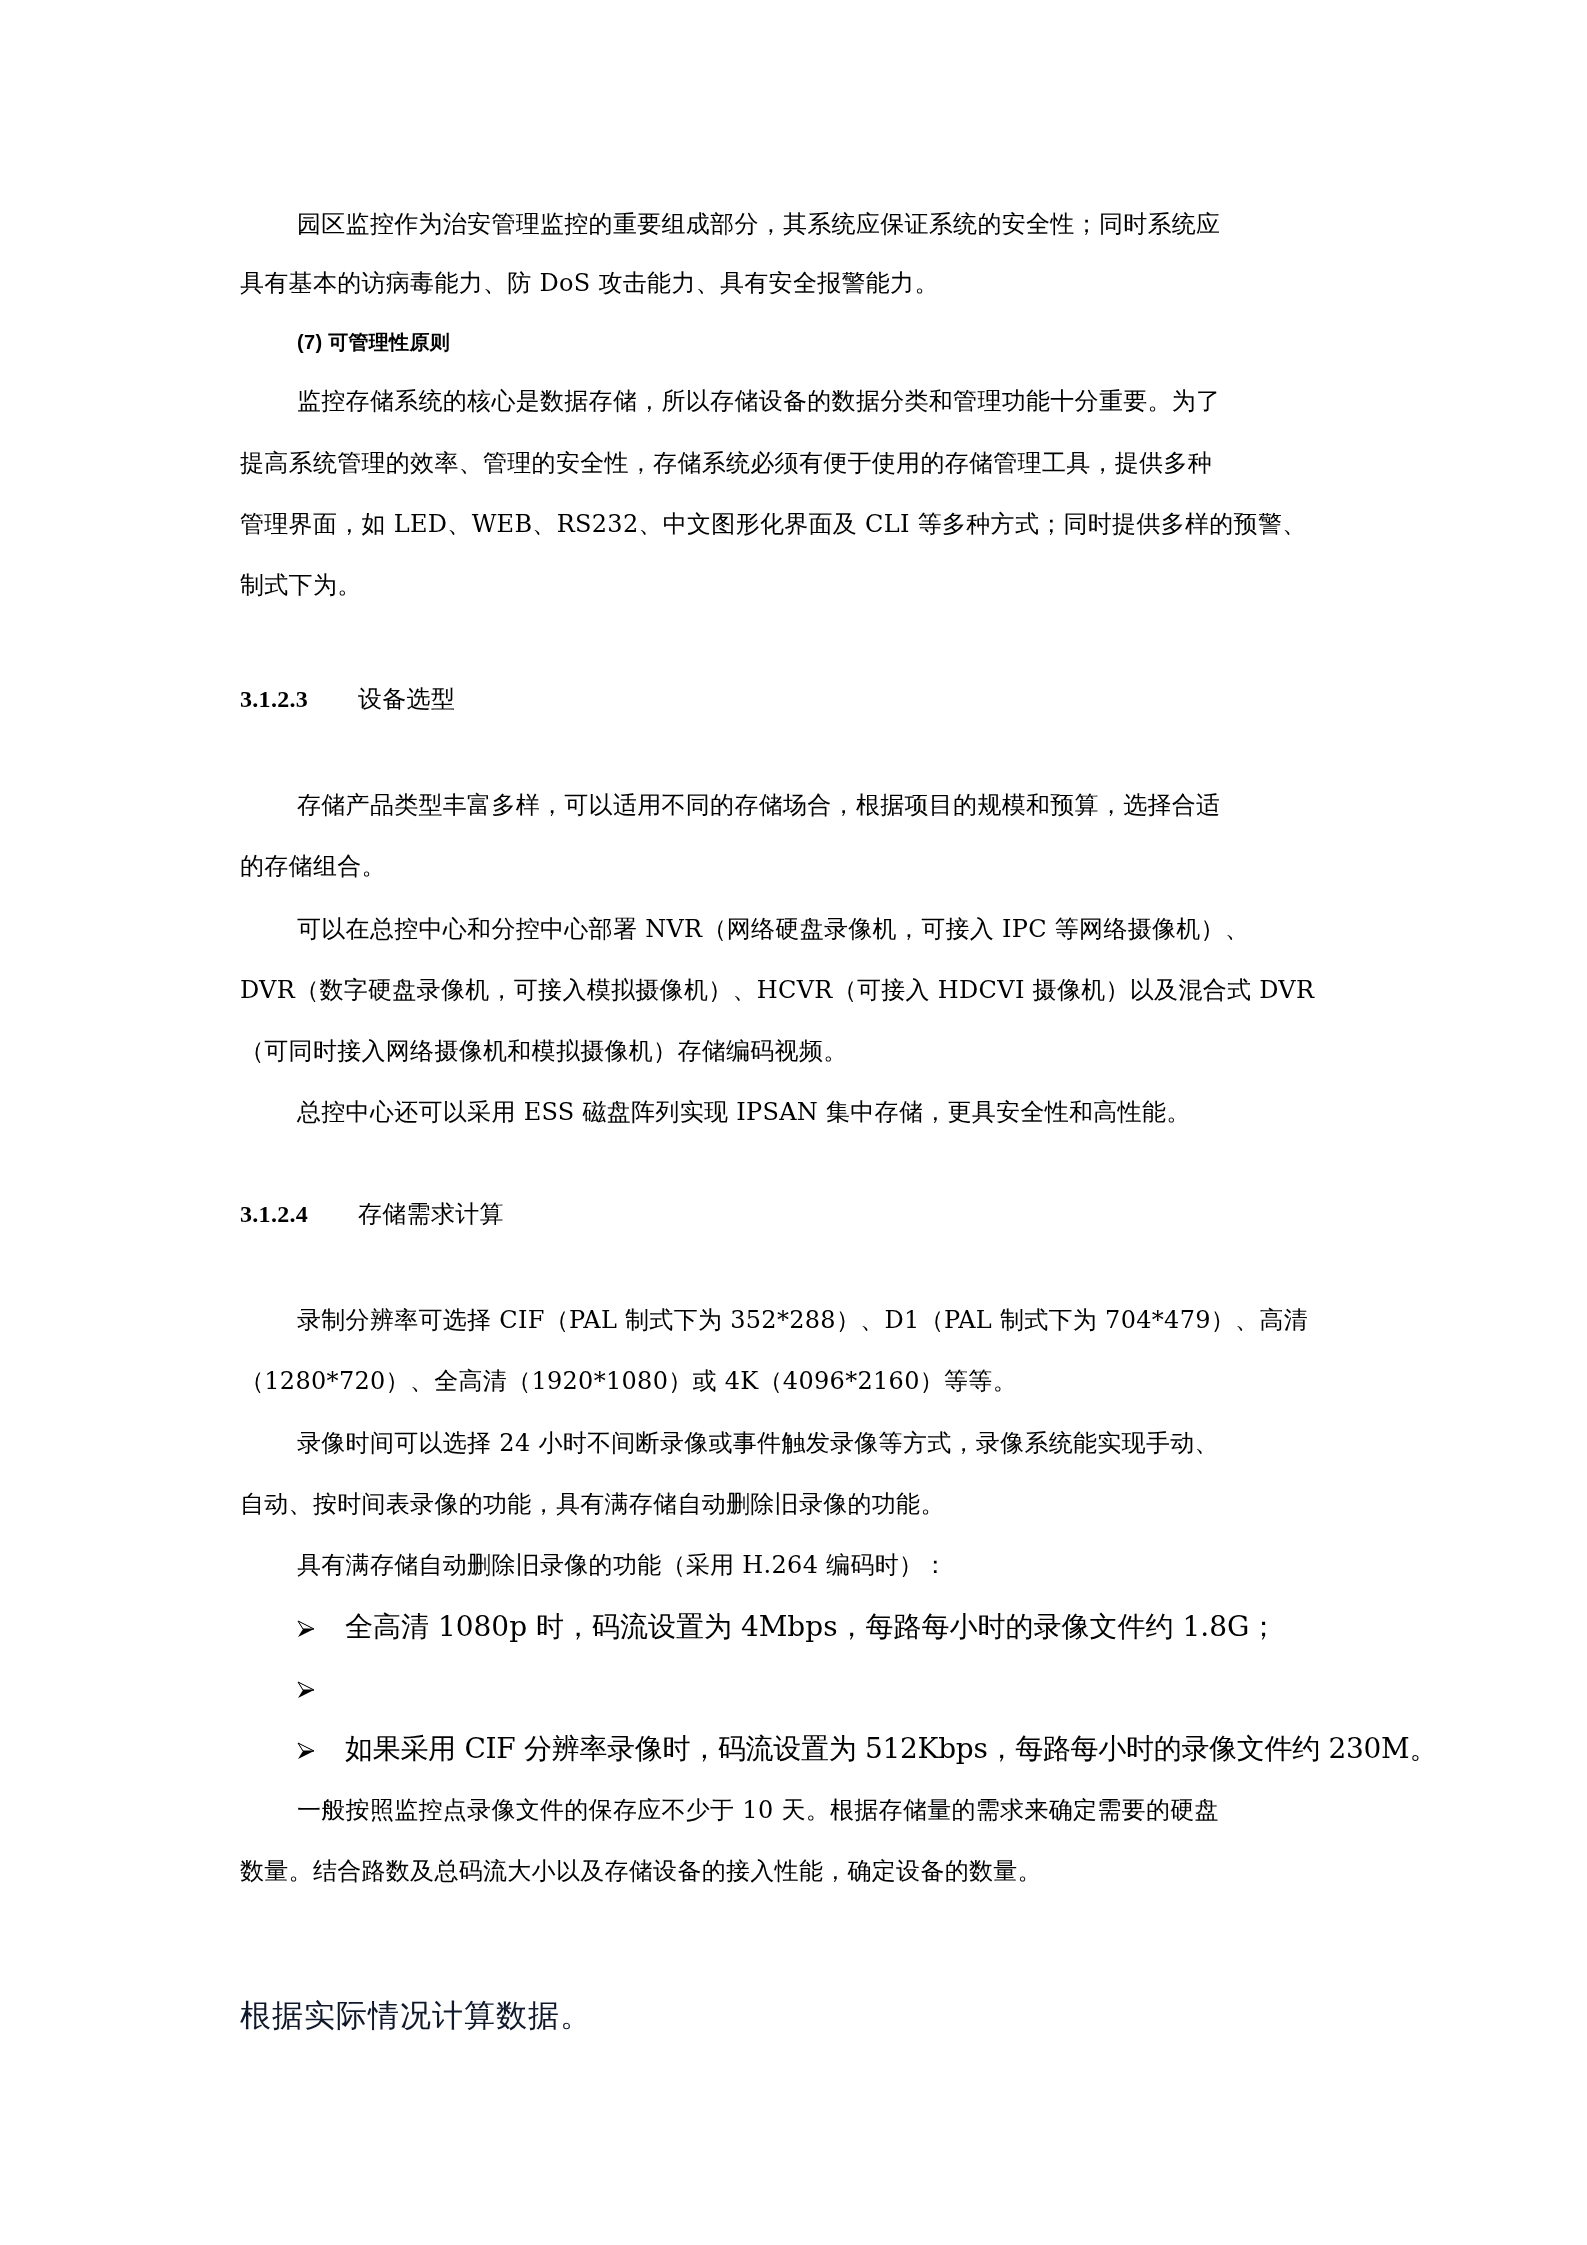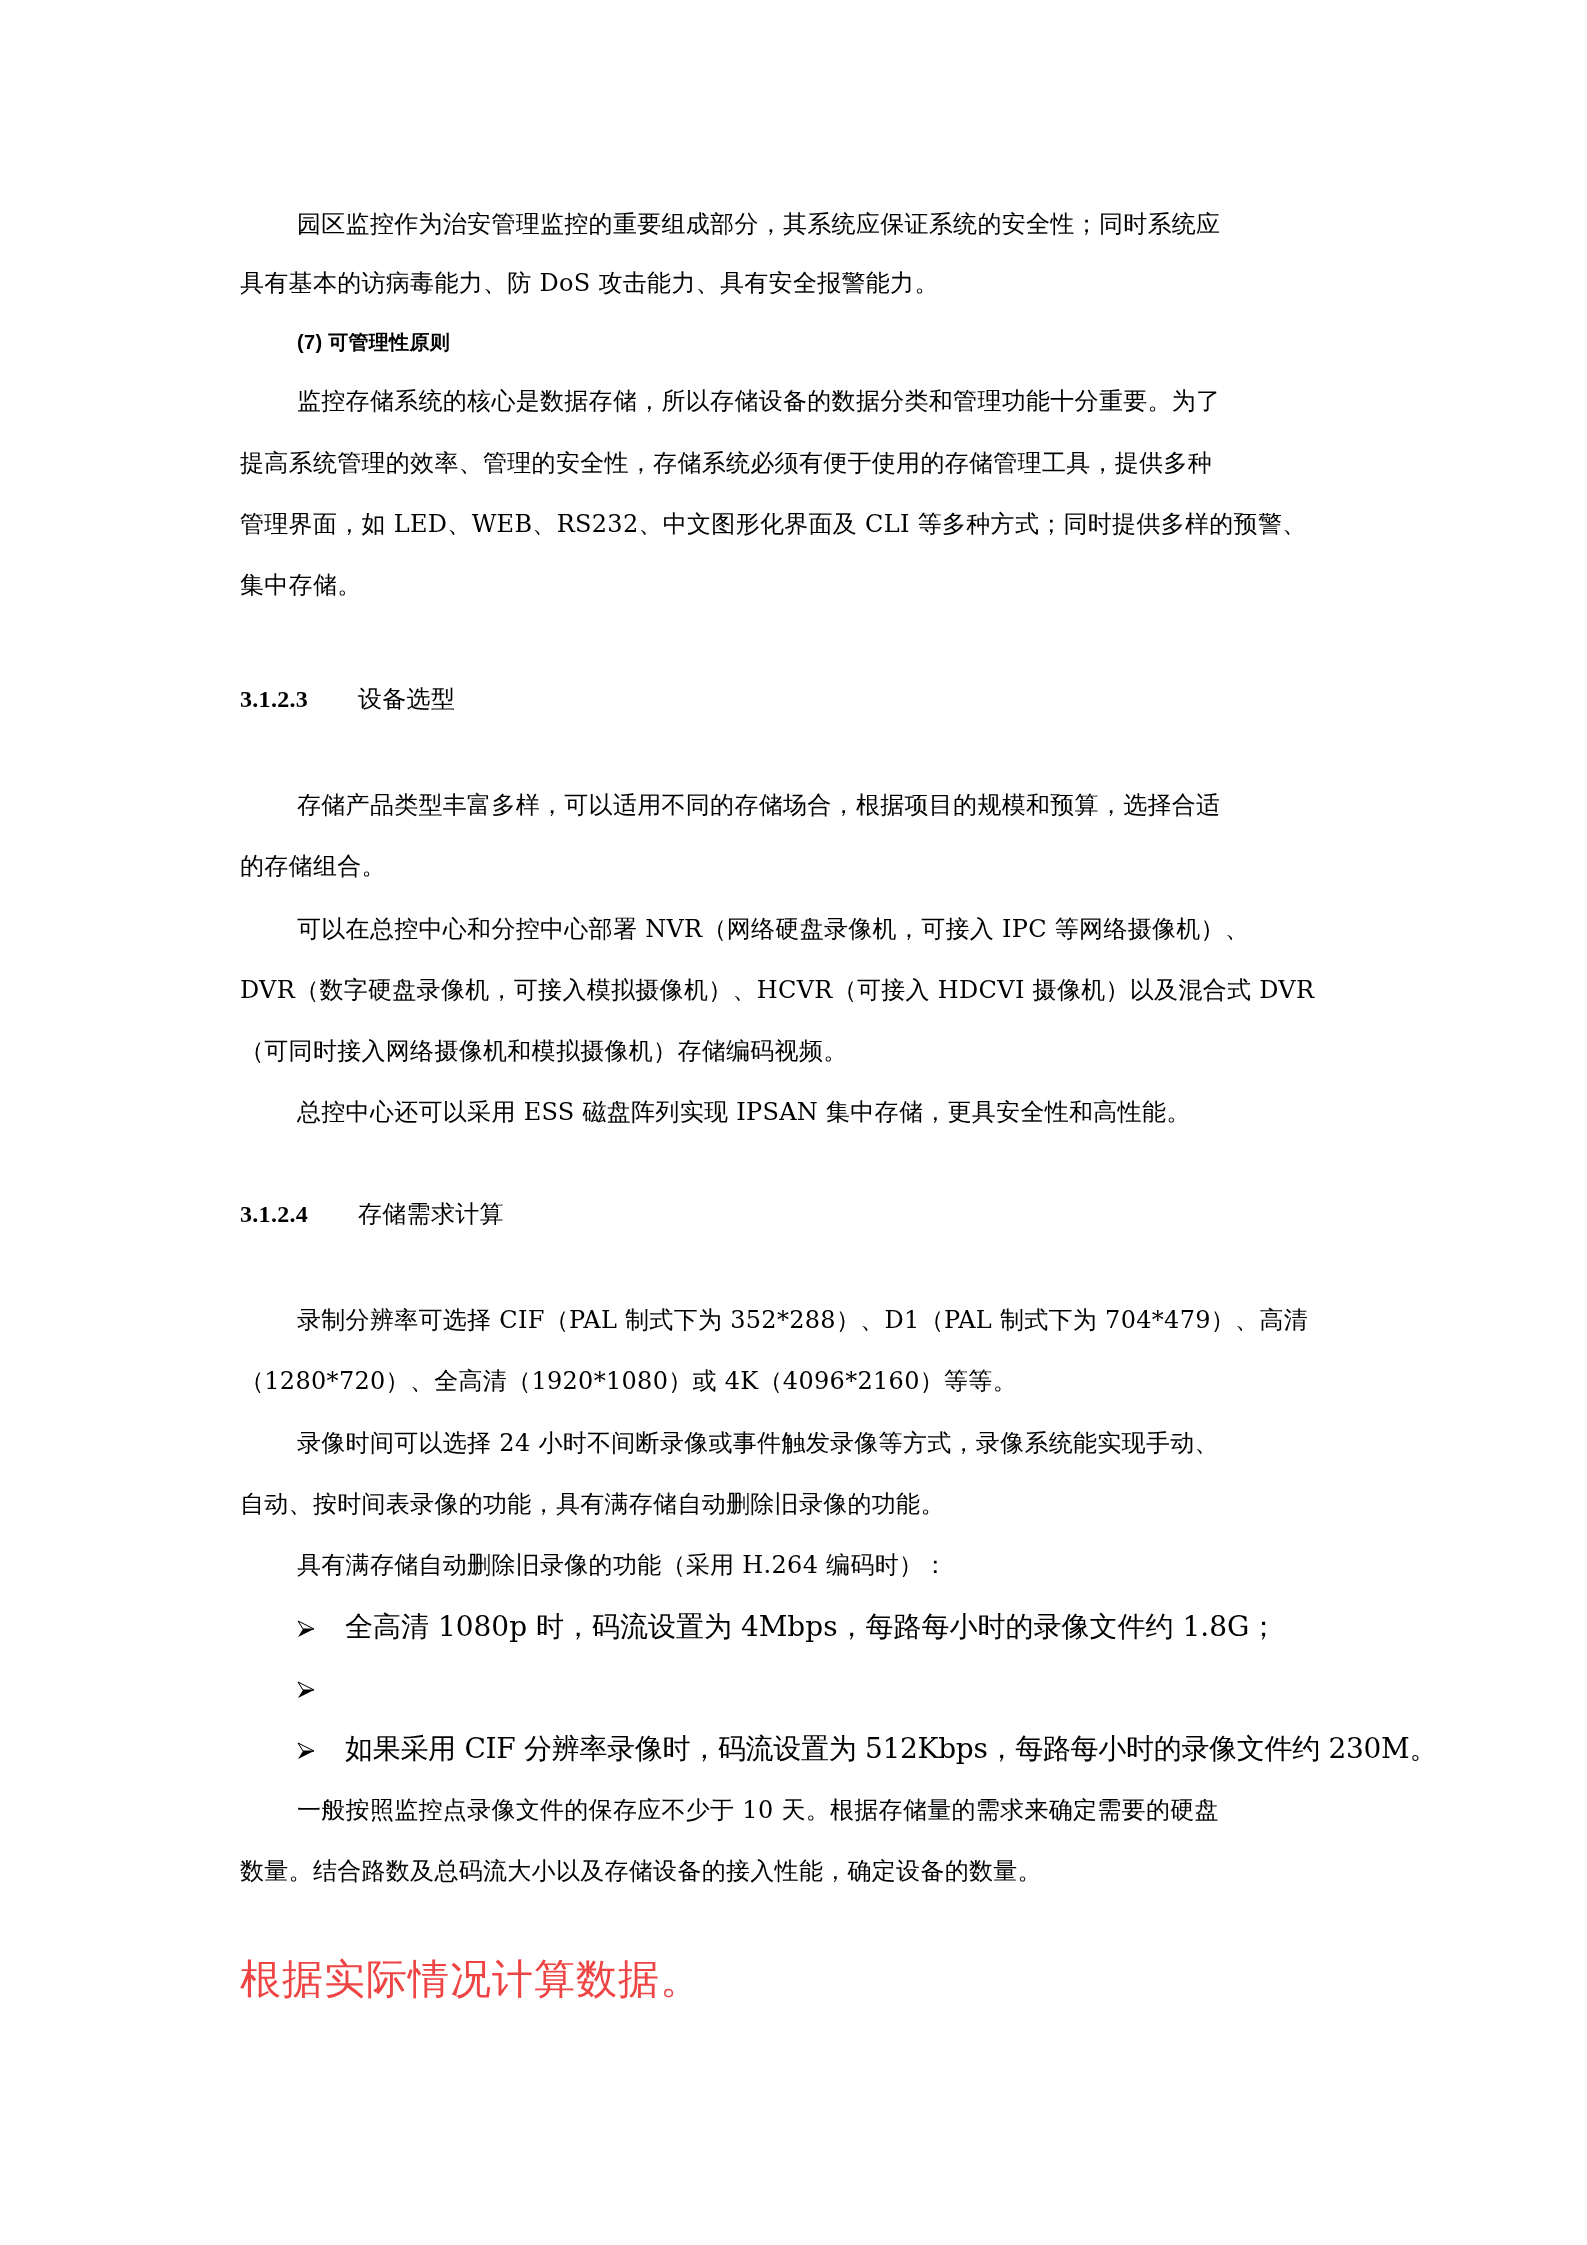--- a/index.html
+++ b/index.html
@@ -59,40 +59,41 @@
       display: inline-block;
       width: 18px;
       height: 18px;
       margin-right: 30px;
       vertical-align: -2px;
     }
     .red-note {
       position: absolute;
       left: 0;
       white-space: nowrap;
-      font-size: 41px;
+      font-size: 31px;
       line-height: 36px;
-      color: #ef4444;
+      color: #0f172a;
       letter-spacing: 1px;
+      margin-top: 36px;
     }
   </style>
 </head>
 <body>
 
 <div class="page">
 
   <div class="line indent" style="top:209px;">园区监控作为治安管理监控的重要组成部分，其系统应保证系统的安全性；同时系统应</div>
   <div class="line" style="top:268px;">具有基本的访病毒能力、防 DoS 攻击能力、具有安全报警能力。</div>
 
   <div class="line indent bold-head" style="top:327px;">(7)  可管理性原则</div>
 
   <div class="line indent" style="top:386px;text-align:right;">监控存储系统的核心是数据存储，所以存储设备的数据分类和管理功能十分重要。为了</div>
   <div class="line" style="top:448px;">提高系统管理的效率、管理的安全性，存储系统必须有便于使用的存储管理工具，提供多种</div>
   <div class="line" style="top:509px;">管理界面，如 LED、WEB、RS232、中文图形化界面及 CLI 等多种方式；同时提供多样的预警、</div>
-  <div class="line" style="top:570px;">集中存储。</div>
+  <div class="line" style="top:570px;">制式下为。</div>
 
   <div class="line section-head" style="top:684px;">
     <span class="num">3.1.2.3</span><span class="title">设备选型</span>
   </div>
 
   <div class="line indent" style="top:790px;">存储产品类型丰富多样，可以适用不同的存储场合，根据项目的规模和预算，选择合适</div>
   <div class="line" style="top:851px;">的存储组合。</div>
 
   <div class="line indent" style="top:914px;">可以在总控中心和分控中心部署 NVR（网络硬盘录像机，可接入 IPC 等网络摄像机）、</div>
   <div class="line" style="top:975px;">DVR（数字硬盘录像机，可接入模拟摄像机）、HCVR（可接入 HDCVI 摄像机）以及混合式 DVR</div>

